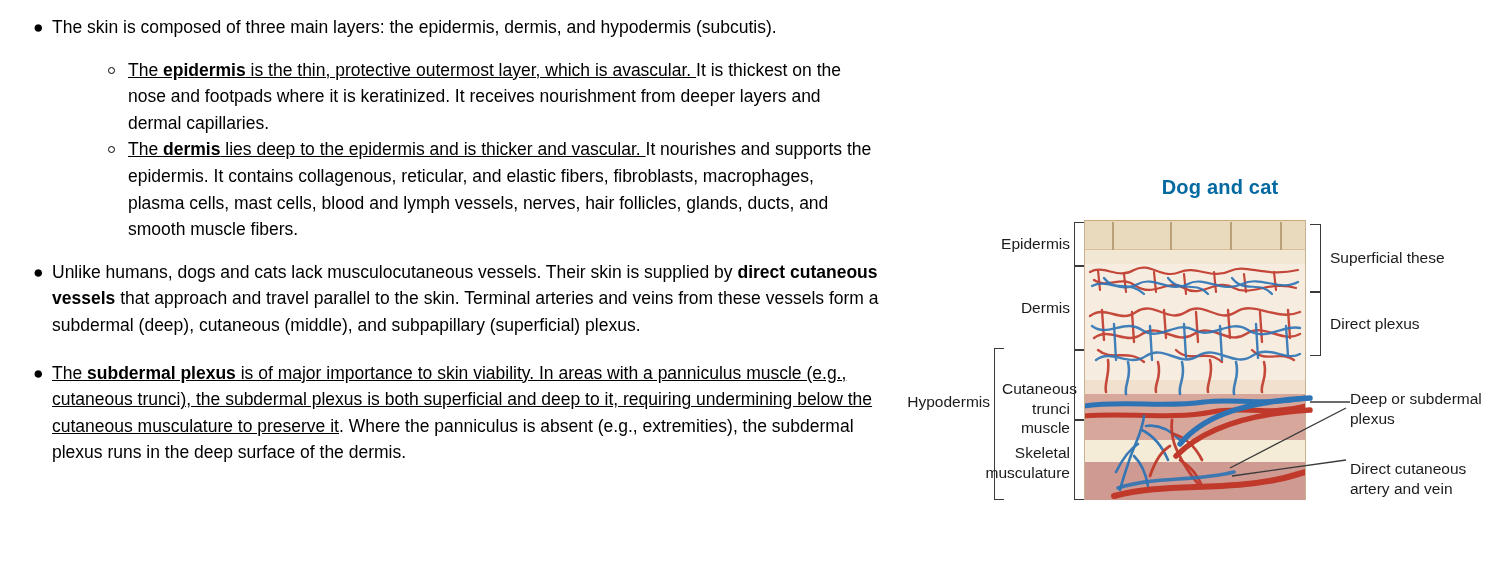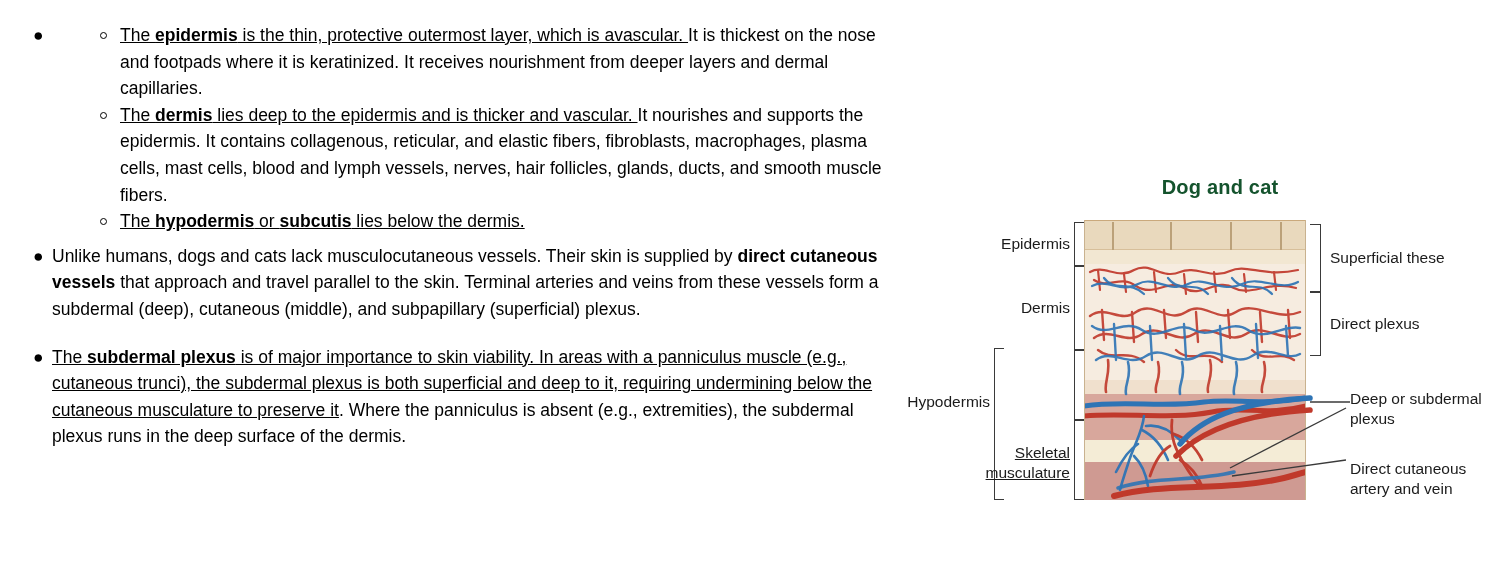--- a/index.html
+++ b/index.html
@@ -43,21 +43,21 @@
   }
   ul.l1 > li > .bullet {
     position: absolute;
     left: 33px;
     top: 0;
     font-size: 17.5px;
     line-height: 1.52;
   }
   ul.l2 {
     list-style: none;
-    margin: 8px;
+    margin: 16px;
     padding: 0;
   }
   ul.l2 > li {
     position: relative;
     padding-left: 60px;
     margin: 0;
     font-size: 17.5px;
     line-height: 1.52;
   }
   ul.l2 > li > .bullet-o {
@@ -85,21 +85,21 @@
     height: 360px;
   }
   .fig-title {
     position: absolute;
     left: 220px;
     top: 0px;
     width: 240px;
     text-align: center;
     font-size: 20px;
     font-weight: bold;
-    color: #14532d;
+    color: #0369a1;
     letter-spacing: 0.2px;
   }
 
   
   .skin {
     position: absolute;
     left: 204px;
     top: 44px;
     width: 222px;
     height: 280px;
@@ -175,33 +175,30 @@
 </head>
 <body>
 
 <div class="page">
 
   <div class="text-col">
     <ul class="l1">
 
       <li>
         <span class="bullet">●</span>
+        <span id="seg-0">The skin is composed of three main layers: the epidermis, dermis, and hypodermis (subcutis).</span>
         <ul class="l2">
           <li>
             <span class="bullet-o"></span>
             <span id="seg-0-0"><span class="u">The </span><span class="u"><b>epidermis</b></span><span class="u"> is the thin, protective outermost layer, which is avascular. </span>It is thickest on the nose and footpads where it is keratinized. It receives nourishment from deeper layers and dermal capillaries.</span>
           </li>
           <li>
             <span class="bullet-o"></span>
             <span id="seg-0-1"><span class="u">The </span><span class="u"><b>dermis</b></span><span class="u"> lies deep to the epidermis and is thicker and vascular. </span>It nourishes and supports the epidermis. It contains collagenous, reticular, and elastic fibers, fibroblasts, macrophages, plasma cells, mast cells, blood and lymph vessels, nerves, hair follicles, glands, ducts, and smooth muscle fibers.</span>
           </li>
-          <li>
-            <span class="bullet-o"></span>
-            <span id="seg-0-2"><span class="u">The </span><span class="u"><b>hypodermis</b></span><span class="u"> or </span><span class="u"><b>subcutis</b></span><span class="u"> lies below the dermis.</span></span>
-          </li>
         </ul>
       </li>
 
       <li>
         <span class="bullet">●</span>
         <span id="seg-1">Unlike humans, dogs and cats lack musculocutaneous vessels. Their skin is supplied by <b>direct cutaneous vessels</b> that approach and travel parallel to the skin. Terminal arteries and veins from these vessels form a subdermal (deep), cutaneous (middle), and subpapillary (superficial) plexus.</span>
       </li>
 
       <li class="gap" style="list-style:none;padding:0;margin:0;"></li>
 
@@ -314,23 +311,28 @@
     <div class="lbl left" style="left:20px; top:122px; width:170px;">
       <span>Dermis</span>
     </div>
     <div class="brk l" style="left:194px; top:90px; width:9px; height:82px;"></div>
 
     <div class="lbl left" style="left:0px; top:216px; width:110px;">
       <span>Hypodermis</span>
     </div>
     <div class="brk l" style="left:114px; top:172px; width:9px; height:150px;"></div>
 
+    <div class="lbl left" style="left:122px; top:184px; width:68px; white-space:pre-line;">
+      <span>Cutaneous
+trunci
+muscle</span>
+    </div>
     <div class="brk l" style="left:194px; top:174px; width:9px; height:68px;"></div>
 
-    <div class="lbl left" style="left:66px; top:248px; width:124px; white-space:pre-line;text-decoration:underline;">
+    <div class="lbl left" style="left:66px; top:248px; width:124px; white-space:pre-line;">
       <span>Skeletal
 musculature</span>
     </div>
     <div class="brk l" style="left:194px; top:244px; width:9px; height:78px;"></div>
 
     <div class="brk r" style="left:430px; top:48px; width:10px; height:66px;"></div>
     <div class="lbl right" style="left:450px; top:72px; width:200px;">
       <span>Superficial these</span>
     </div>
 

